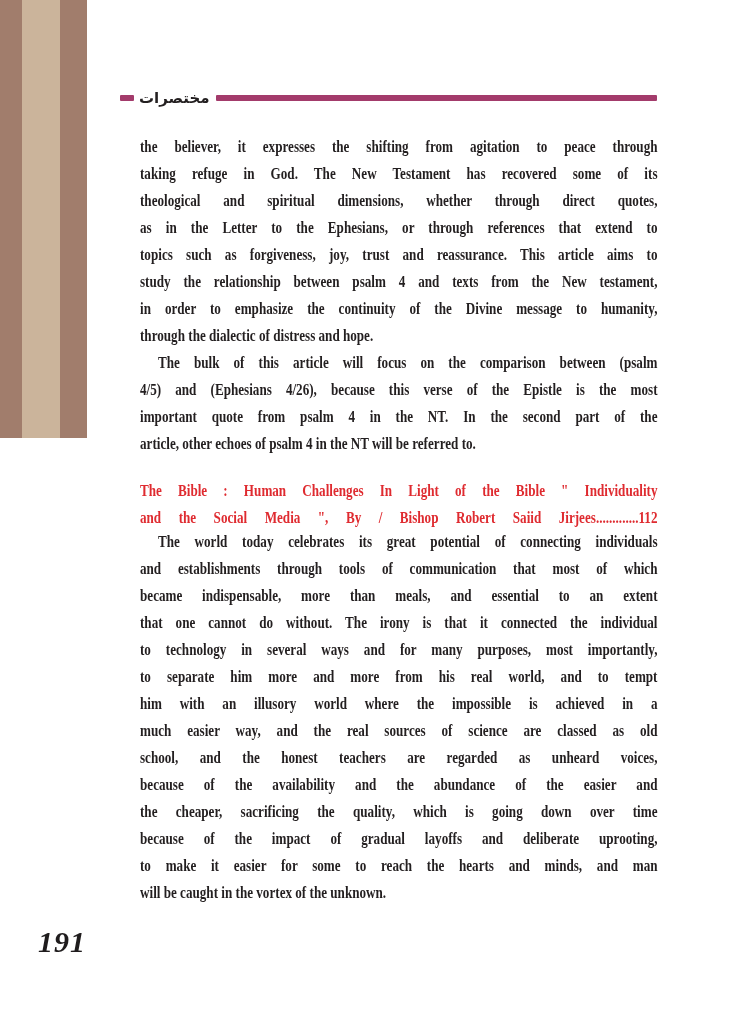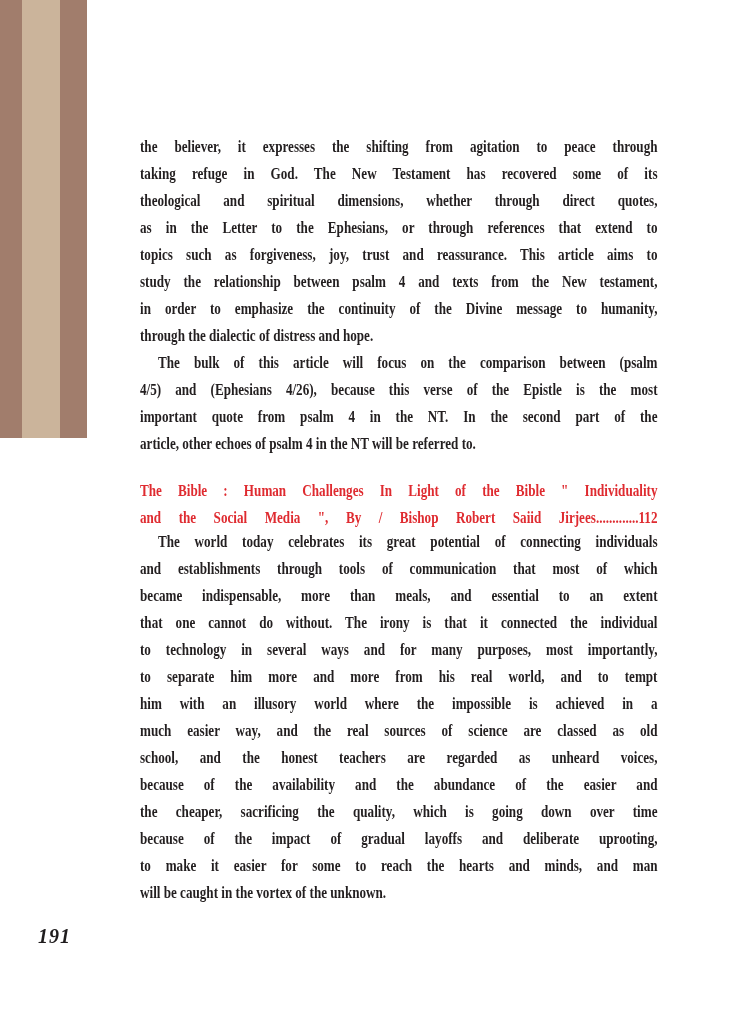--- a/index.html
+++ b/index.html
@@ -52,33 +52,38 @@
     color:var(--text,#231f20);
   }
   .para .line:last-child { text-align-last:left; }
   .para.indent .line:first-child { text-indent:24px; }
   .block-heading .line { color:var(--heading-red,#df2b30); }
 
   .pagenum {
     position:absolute; left:38px; top:925px;
     font-family:"Liberation Serif", serif;
     font-style:italic; font-weight:bold;
-    font-size:20px; color:#1f1c1d;
+    font-size:30px; color:#1f1c1d;
     letter-spacing:1px;
   }
 </style>
 </head>
 <body>
 
 <div class="page">
 
   <div class="stripe stripe-1"></div>
   <div class="stripe stripe-2"></div>
   <div class="stripe stripe-3"></div>
 
+  <div class="header">
+    <span class="dash"></span>
+    <span class="ar">مختصرات</span>
+    <span class="rule"></span>
+  </div>
 
   <div class="textblock block-abstracts">
     <div class="para">
         <div class="line">the believer, it expresses the shifting from agitation to peace through</div>
         <div class="line">taking refuge in God. The New Testament has recovered some of its</div>
         <div class="line">theological and spiritual dimensions, whether through direct quotes,</div>
         <div class="line">as in the Letter to the Ephesians, or through references that extend to</div>
         <div class="line">topics such as forgiveness, joy, trust and reassurance. This article aims to</div>
         <div class="line">study the relationship between psalm 4 and texts from the New testament,</div>
         <div class="line">in order to emphasize the continuity of the Divine message to humanity,</div>

